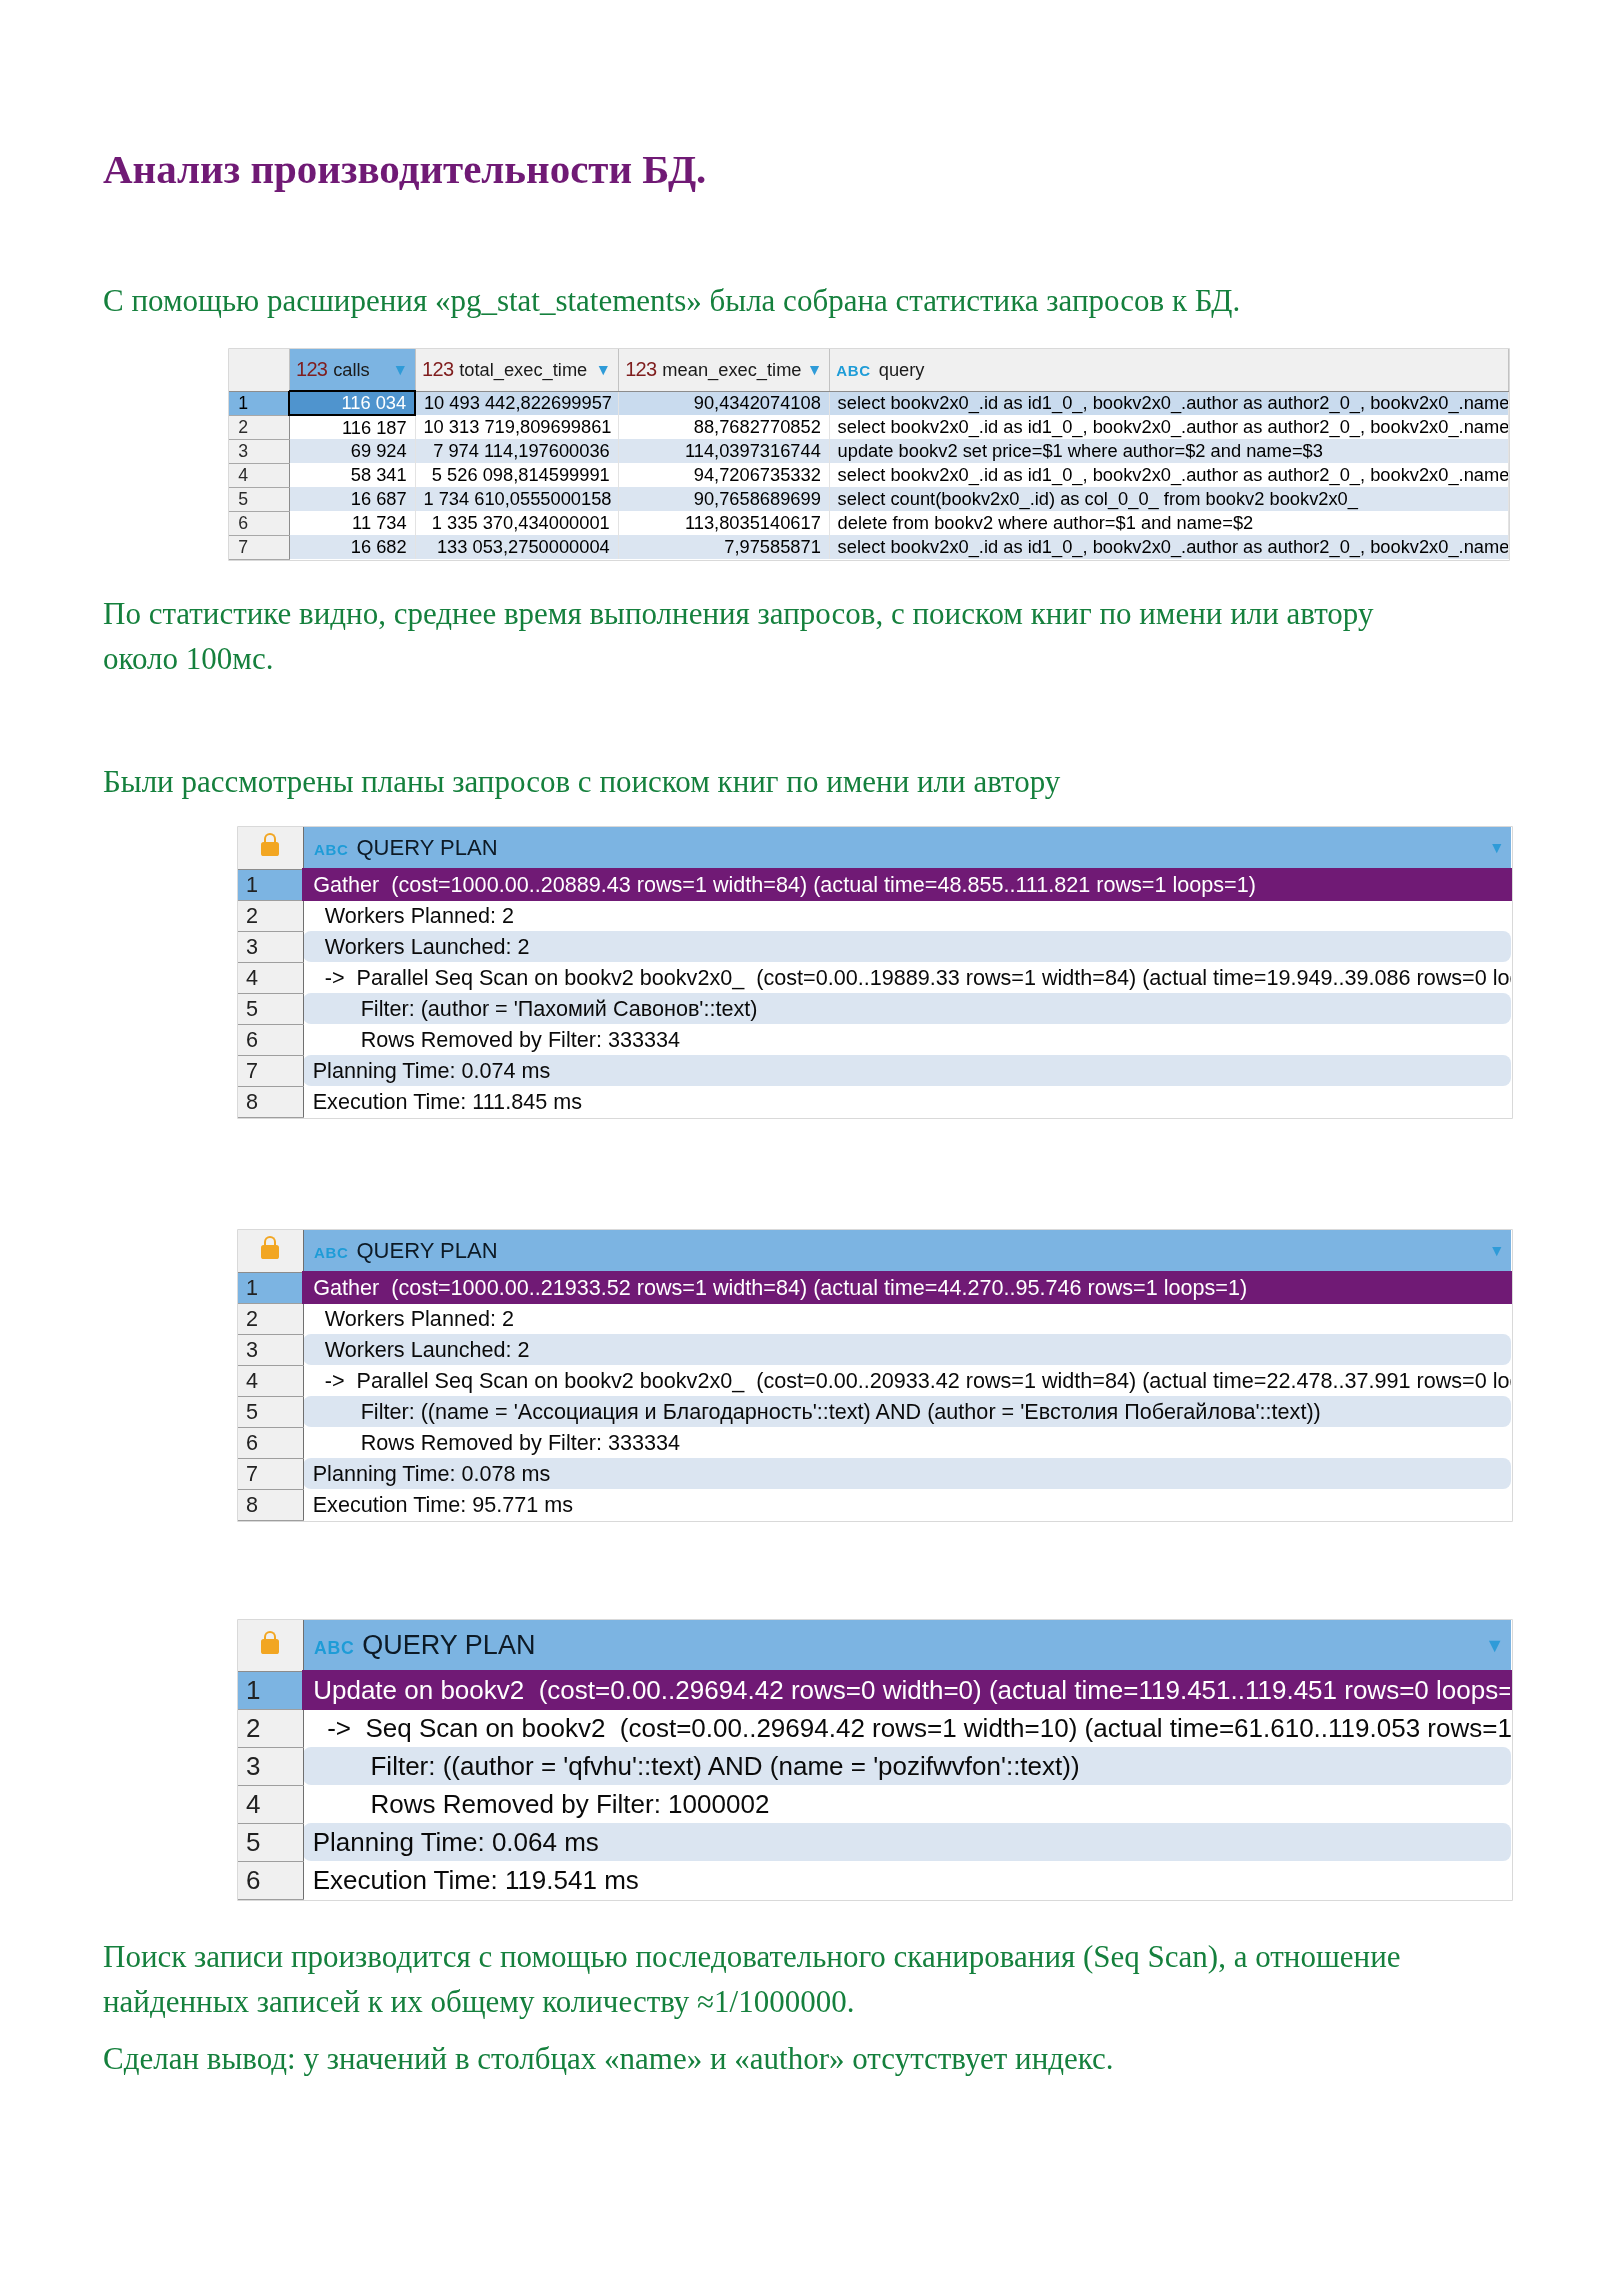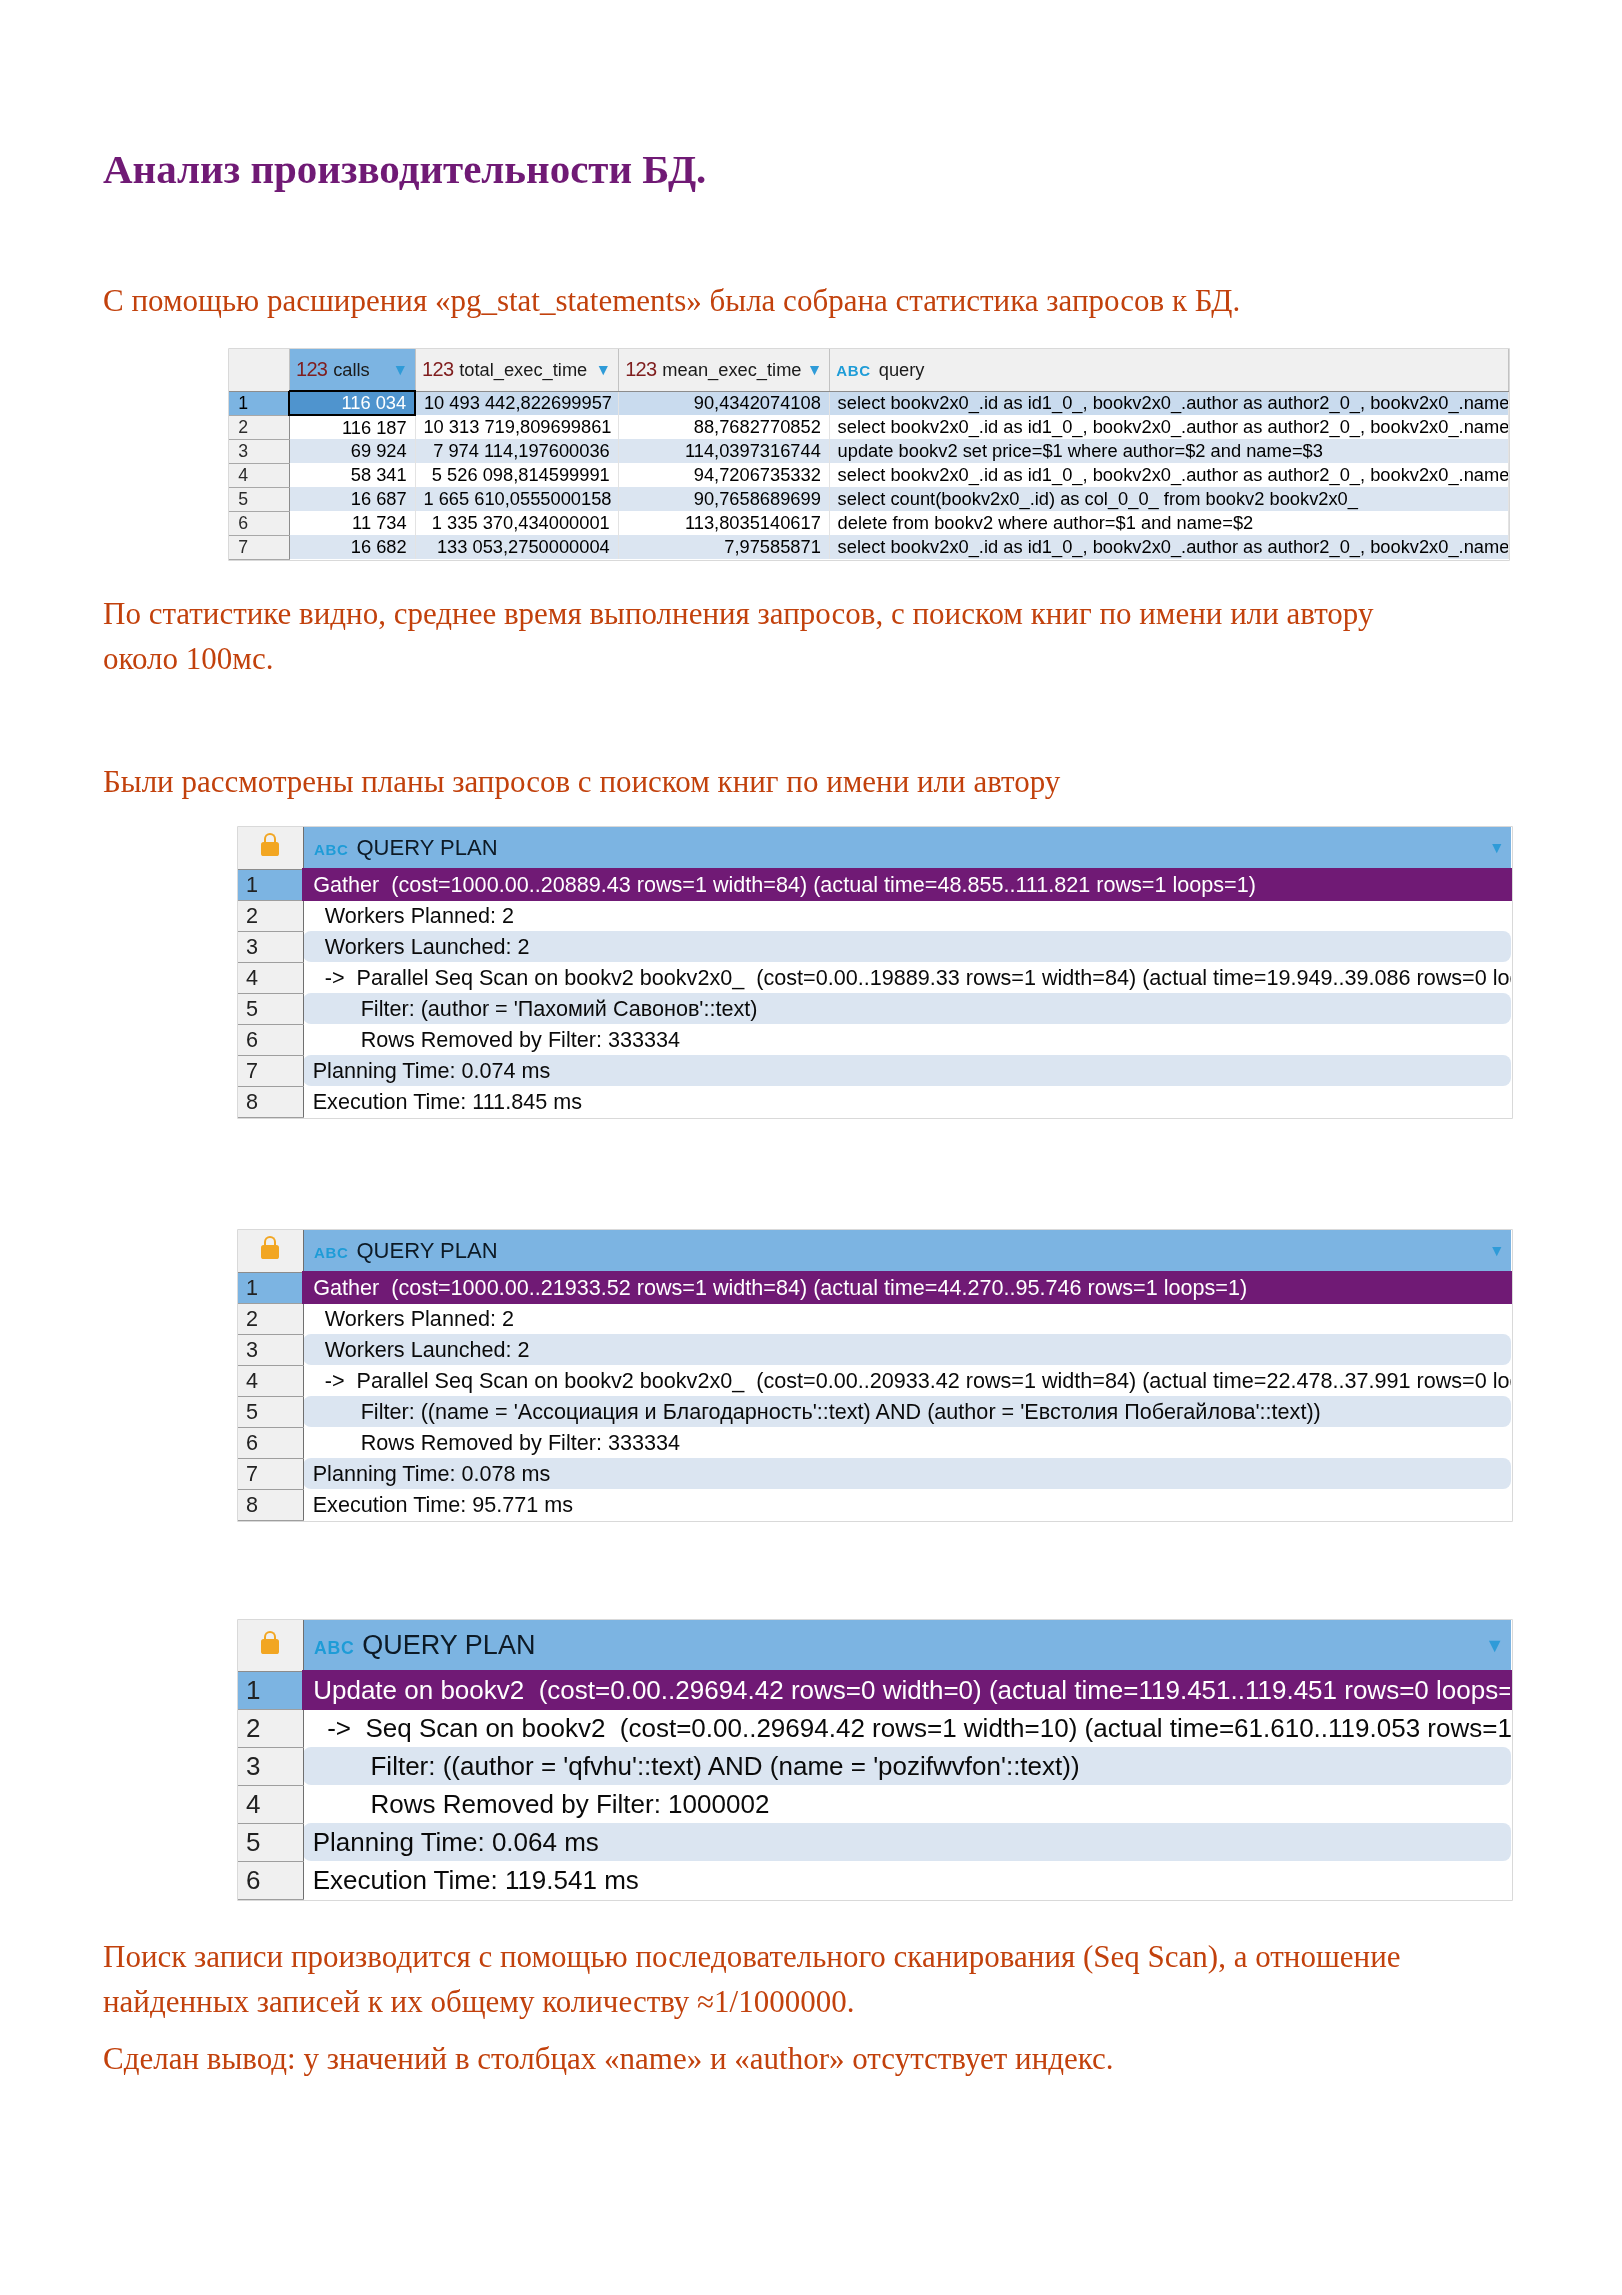--- a/index.html
+++ b/index.html
@@ -5,21 +5,21 @@
   html,body{margin:0;padding:0;background:#ffffff;}
   .page{
     position:relative;width:1622px;height:2295px;background:#ffffff;
     overflow:hidden;font-family:"Liberation Serif",serif;color:#000;
   }
   .doc-title{
     position:absolute;left:103px;top:145px;margin:0;
     font-size:41px;font-weight:bold;font-family:"Liberation Serif",serif;color:#701a75;
   }
   .para{
-    position:absolute;left:103px;margin:0;font-size:31px;line-height:1.46;color:#c2410c;
+    position:absolute;left:103px;margin:0;font-size:31px;line-height:1.46;color:#15803d;
   }
   #para-intro{top:278px;width:1420px;}
   #para-stats{top:591px;width:1315px;}
   #para-plans{top:759px;width:1420px;}
   #para-seqscan{top:1934px;width:1315px;}
   #para-conclusion{top:2036px;width:1420px;}
 
   
   .grid{
     position:absolute;border-collapse:collapse;table-layout:fixed;background:#fff;
@@ -152,21 +152,21 @@
     <tr>
       <td class="snum">4</td>
       <td class="r">58 341</td>
       <td class="r">5 526 098,814599991</td>
       <td class="r">94,7206735332</td>
       <td>select bookv2x0_.id as id1_0_, bookv2x0_.author as author2_0_, bookv2x0_.name as name3_0_,</td>
     </tr>
     <tr class="alt">
       <td class="snum">5</td>
       <td class="r">16 687</td>
-      <td class="r">1 665 610,0555000158</td>
+      <td class="r">1 734 610,0555000158</td>
       <td class="r">90,7658689699</td>
       <td>select count(bookv2x0_.id) as col_0_0_ from bookv2 bookv2x0_</td>
     </tr>
     <tr>
       <td class="snum">6</td>
       <td class="r">11 734</td>
       <td class="r">1 335 370,434000001</td>
       <td class="r">113,8035140617</td>
       <td>delete from bookv2 where author=$1 and name=$2</td>
     </tr>

